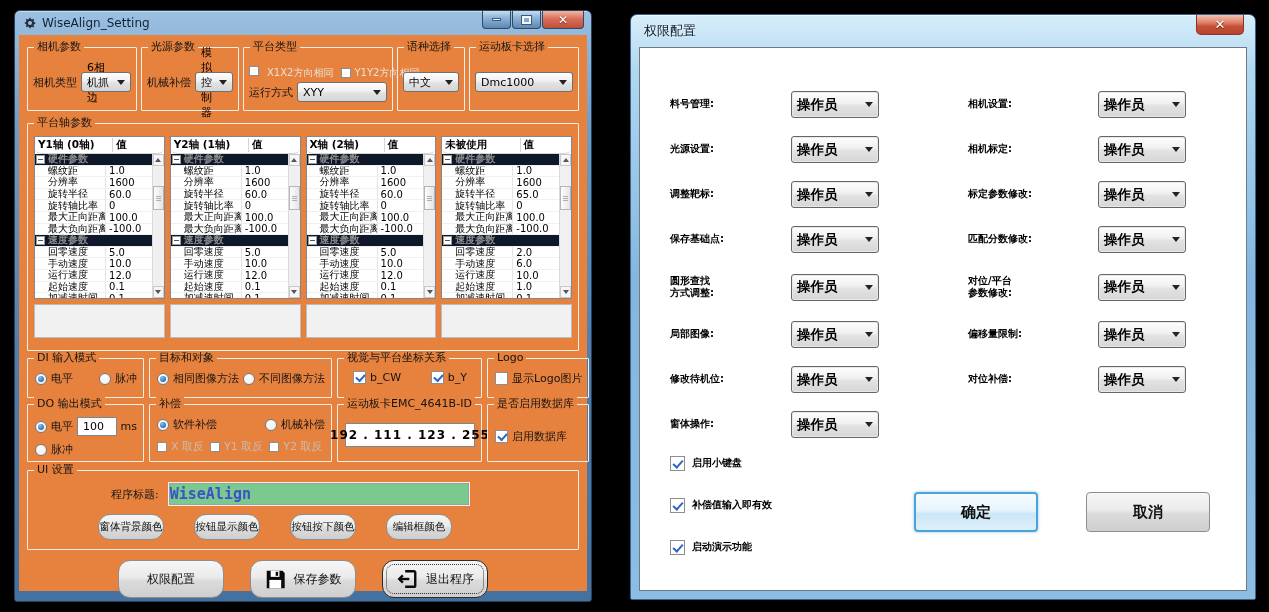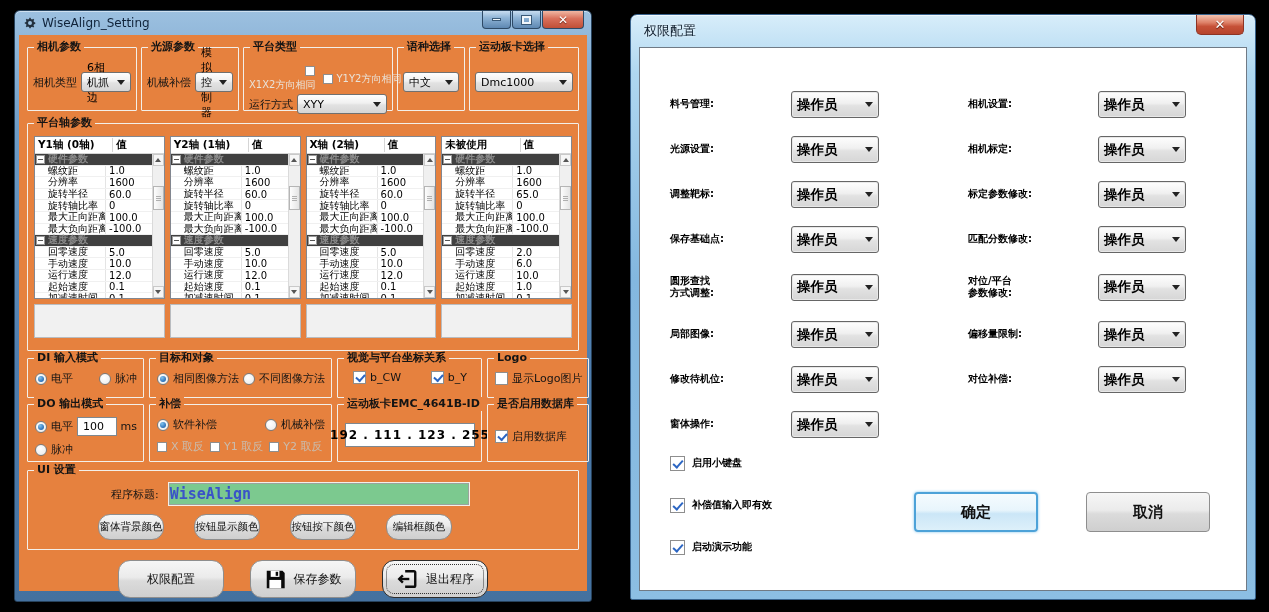--- a/index.html
+++ b/index.html
@@ -38,51 +38,51 @@
   .wb.close { width:42px; background:linear-gradient(180deg,#F0B8A4 0%,#D9705B 45%,#C04F37 100%); }
   .wb .bar { width:9px; height:3px; background:#F2F7FB; border:1px solid #3A5A78; }
   .wb .box { width:9px; height:8px; border:2px solid #F2F7FB; outline:1px solid #3A5A78; }
   .wb .x { color:#FFF; font-size:12px; font-weight:bold; text-shadow:0 1px 1px #6B2416; line-height:1; }
 
   .client-left { position:absolute; left:4px; right:4px; top:24px; bottom:10px;
     background:#E6813E; padding:6px 8px 0 8px; }
 
   .grp { position:relative; border:1px solid #F3EFE9; border-radius:1px; }
   .grp-title { position:absolute; top:-8px; left:6px; background:#E6813E; padding:0 3px;
-    font-size:11px; font-weight:bold; color:#141414; line-height:14px; white-space:nowrap; }
+    font-size:11px; font-weight:normal; color:#141414; line-height:14px; white-space:nowrap; }
 
   .row-top { display:flex; gap:4px; height:64px; margin-top:6px; }
   .row-top .grp { padding:16px 5px 0 5px; }
   .g-camera { width:110px; } .g-light { width:98px; } .g-platform { width:150px; flex:none; }
   .g-lang { width:68px; } .g-board { flex:1; }
   .ctl-line { display:flex; align-items:center; gap:4px; margin-top:8px; }
   .g-platform .ctl-line { margin-top:2px; }
   .lbl { font-size:11px; color:#141414; white-space:nowrap; }
   .lbl-light { font-size:10px; color:#E9E2D8; white-space:nowrap; }
   .sel-sm { height:20px; font-size:11px; flex:1; min-width:0; }
   .chk-line { display:flex; align-items:center; gap:3px; margin-top:2px; }
   .chk-line .cb { width:10px; height:10px; }
   .plat-checks { display:flex; gap:8px; }
 
   
   .axis-grp { height:228px; margin-top:12px; padding:12px 6px 0 6px; }
   .axis-cols { display:flex; gap:5px; height:100%; }
   .axis-col { flex:1; min-width:0; display:flex; flex-direction:column; }
   .ptable { background:#FFF; border:1px solid #828790; height:163px; display:flex; flex-direction:column; }
   .phead { display:flex; height:17px; align-items:center; border-bottom:1px solid #D5D5D5;
-    font-size:10.5px; font-weight:bold; color:#000; }
+    font-size:10.5px; font-weight:bold; color:#000;border-radius:6px; }
   .phead .ph-name { flex:1; padding-left:3px; white-space:nowrap; overflow:hidden; }
   .phead .ph-val { width:40%; border-left:1px solid #D5D5D5; padding-left:3px; }
   .pbody { position:relative; flex:1; overflow:hidden; padding-right:12px; }
   .prow-item { display:flex; align-items:center; height:11.6px; border-bottom:1px solid #F0F0F0;
     font-size:10px; color:#000; }
   .prow-item .pl { flex:1; padding-left:13px; white-space:nowrap; overflow:hidden; }
   .prow-item .pv { width:40%; align-self:stretch; display:flex; align-items:center;
     border-left:1px solid #E4E4E4; padding-left:3px; }
-  .prow-item.pgroup { background:#404040; color:#8A8A8A; font-weight:bold; }
+  .prow-item.pgroup { background:#0f172a; color:#8A8A8A; font-weight:bold; }
   .pgroup .minus { flex:none; width:9px; height:9px; margin:0 3px 0 1px; border:1px solid #9A9A9A;
     background:#FFF; position:relative; }
   .pgroup .minus::after { content:""; position:absolute; left:1px; right:1px; top:3px; height:1px; background:#555; }
   .vscroll { position:absolute; right:0; top:0; bottom:0; width:12px; background:#F0F0F0;
     border-left:1px solid #DADADA; }
   .sarr { position:absolute; left:0; right:0; height:12px; background:#F6F6F6; border:1px solid #C9C9C9;
     display:flex; align-items:center; justify-content:center; }
   .sarr.up { top:0; } .sarr.dn { bottom:0; }
   .tri-up { width:0; height:0; border-left:3px solid transparent; border-right:3px solid transparent;
     border-bottom:4px solid #555; }
@@ -210,21 +210,21 @@
             <span class="lbl">机械补偿</span>
             <div class="w7sel sel-sm">
               <span>模拟控制器</span>
               <span class="arr"></span>
             </div>
           </div>
         </div>
         <div class="grp g-platform">
           <span class="grp-title">平台类型</span>
           <div class="chk-line plat-checks">
-            <span style="display:flex;align-items:flex-end;gap:2px;flex-direction:column;">
+            <span style="display:flex;align-items:flex-start;gap:8px;">
               <span class="cb"></span>
               <span class="lbl-light">X1X2方向相同</span>
             </span>
             <span style="display:flex;align-items:center;gap:3px;">
               <span class="cb"></span>
               <span class="lbl-light">Y1Y2方向相同</span>
             </span>
           </div>
           <div class="ctl-line">
             <span class="lbl">运行方式</span>

